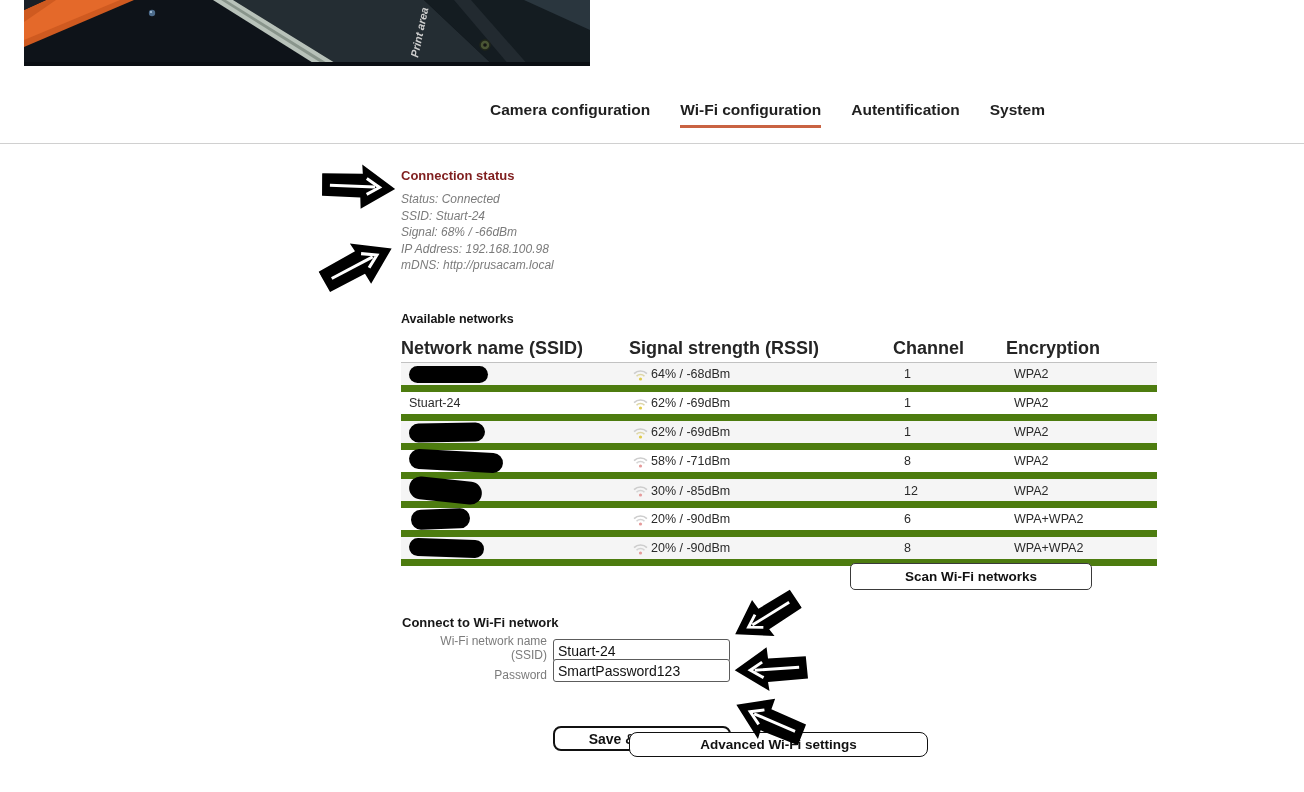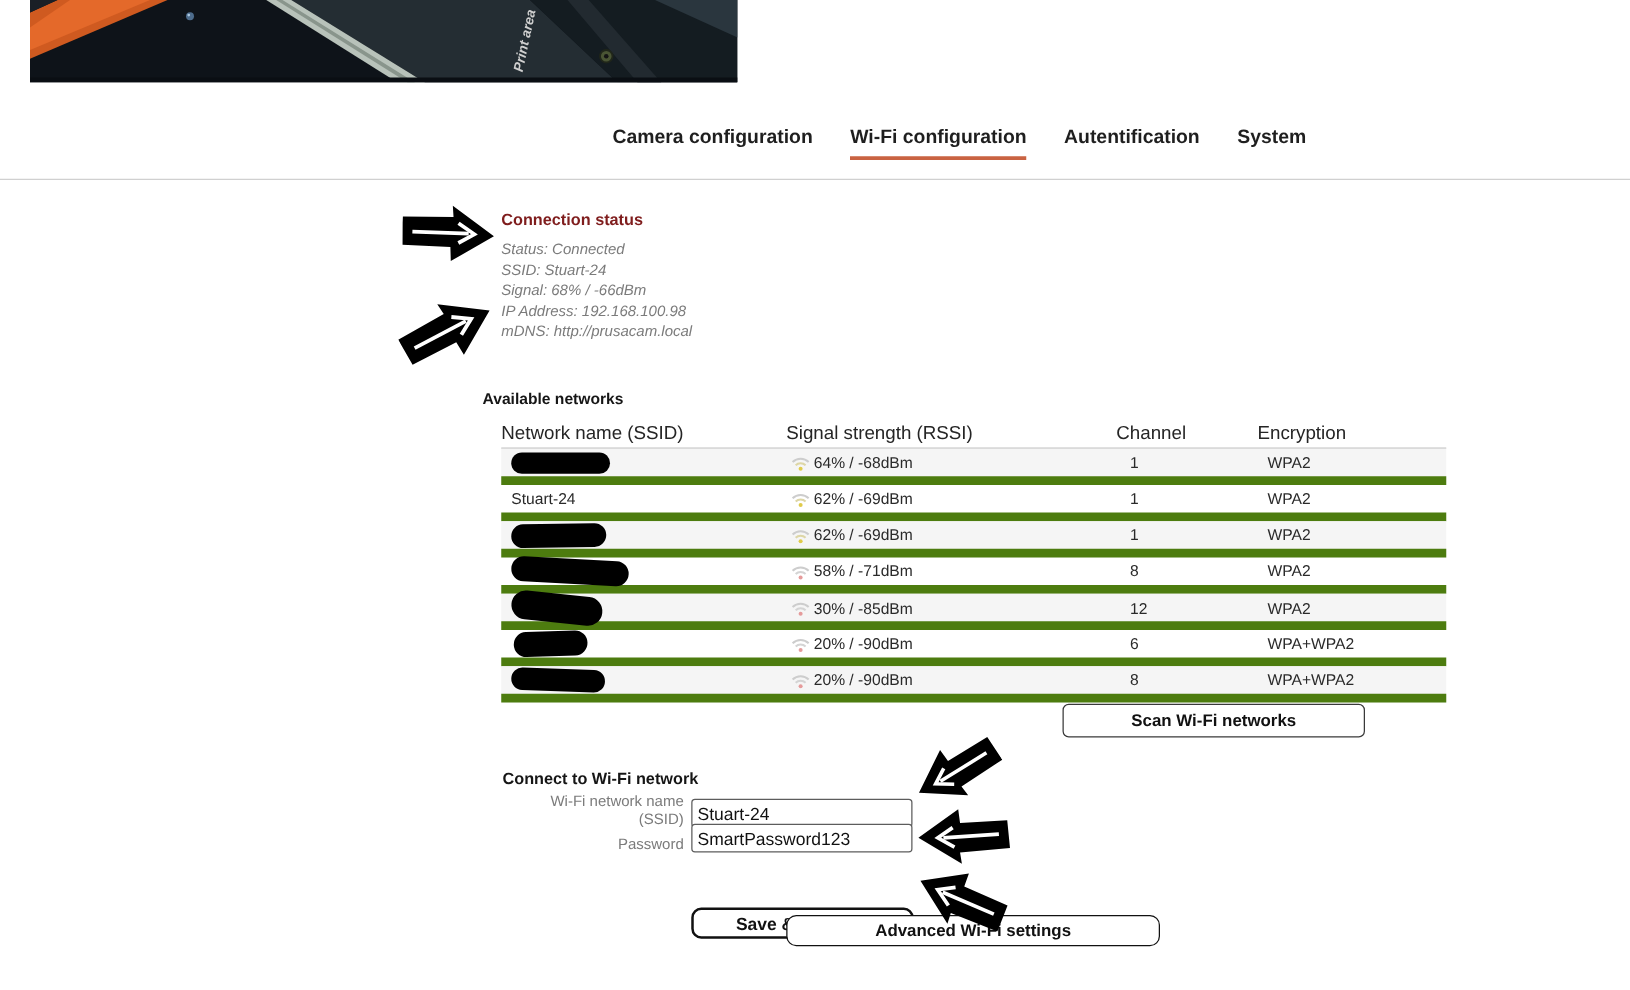--- a/index.html
+++ b/index.html
@@ -18,24 +18,24 @@
   .tab.active { border-bottom:3px solid #c96342; }
   .tab-divider { position:absolute; left:0; top:143px; width:1304px; height:1px; background:#d0d0d0; }
 
   
   .conn-status { position:absolute; left:401px; top:168px; }
   .conn-status .title { font-size:13px; font-weight:bold; color:#7f1d1d; }
   .conn-status .lines { margin-top:8px;font-style:italic; }
   .conn-status .line { font-size:12px; color:#7b7b7b; line-height:16.5px; }
 
   
-  .nets-title { position:absolute; left:386px; top:312px; font-size:12.5px; font-weight:bold; color:#161616; }
+  .nets-title { position:absolute; left:401px; top:312px; font-size:12.5px; font-weight:bold; color:#161616; }
   .net-table { position:absolute; left:401px; top:338px; width:756px; }
   .net-header { display:grid; grid-template-columns:228px 264px 113px 151px; border-bottom:1px solid #c2c2c2; padding-bottom:3px; }
-  .net-header .hcell { font-size:15px; font-weight:normal; color:#252525; }
+  .net-header .hcell { font-size:18px; font-weight:bold; color:#252525; }
   .net-rows .net-row { display:grid; grid-template-columns:228px 264px 113px 151px; height:29px; align-items:center; border-bottom:7px solid #4d7c0f; }
   .net-rows .net-row:nth-child(odd) { background:#f5f5f5; }
   .cell { font-size:12.5px; color:#2a2a2a; }
   .cell.ssid { padding-left:8px; }
   .cell.signal { padding-left:4px; display:flex; align-items:center; gap:3px; }
   .cell.channel { padding-left:11px; }
   .cell.enc { padding-left:8px; }
   .wifi-ico { width:15px; height:13px; flex:0 0 auto; }
   .redact { background:#000; border-radius:12px; }
   .redact.r0 { width:79px; height:17px; }

